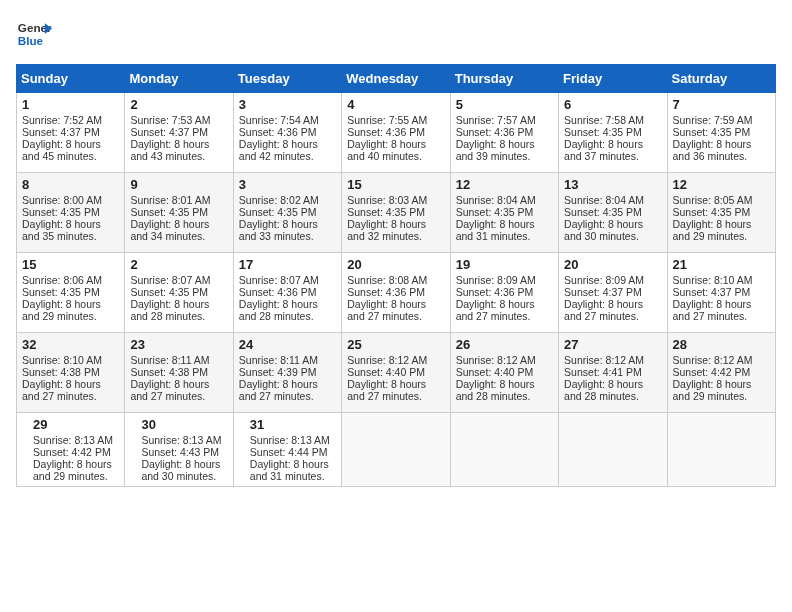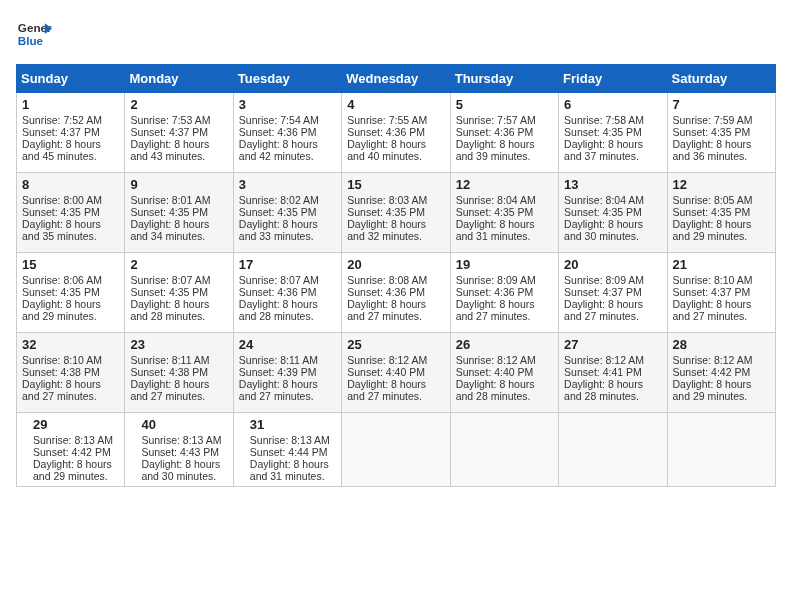--- a/index.html
+++ b/index.html
@@ -139,21 +139,21 @@
         <td><span class="day-number">32</span>Sunrise: 8:10 AM<br>Sunset: 4:38 PM<br>Daylight: 8 hours and 27 minutes.</td>
         <td><span class="day-number">23</span>Sunrise: 8:11 AM<br>Sunset: 4:38 PM<br>Daylight: 8 hours and 27 minutes.</td>
         <td><span class="day-number">24</span>Sunrise: 8:11 AM<br>Sunset: 4:39 PM<br>Daylight: 8 hours and 27 minutes.</td>
         <td><span class="day-number">25</span>Sunrise: 8:12 AM<br>Sunset: 4:40 PM<br>Daylight: 8 hours and 27 minutes.</td>
         <td><span class="day-number">26</span>Sunrise: 8:12 AM<br>Sunset: 4:40 PM<br>Daylight: 8 hours and 28 minutes.</td>
         <td><span class="day-number">27</span>Sunrise: 8:12 AM<br>Sunset: 4:41 PM<br>Daylight: 8 hours and 28 minutes.</td>
         <td><span class="day-number">28</span>Sunrise: 8:12 AM<br>Sunset: 4:42 PM<br>Daylight: 8 hours and 29 minutes.</td>
       </tr>
       <tr class="last-row">
         <td><span class="day-number">29</span>Sunrise: 8:13 AM<br>Sunset: 4:42 PM<br>Daylight: 8 hours and 29 minutes.</td>
-        <td><span class="day-number">40</span>Sunrise: 8:13 AM<br>Sunset: 4:43 PM<br>Daylight: 8 hours and 30 minutes.</td>
+        <td><span class="day-number">30</span>Sunrise: 8:13 AM<br>Sunset: 4:43 PM<br>Daylight: 8 hours and 30 minutes.</td>
         <td><span class="day-number">31</span>Sunrise: 8:13 AM<br>Sunset: 4:44 PM<br>Daylight: 8 hours and 31 minutes.</td>
         <td class="empty-cell"></td>
         <td class="empty-cell"></td>
         <td class="empty-cell"></td>
         <td class="empty-cell"></td>
       </tr>
     </tbody>
 </table>
 
 </body></html>

